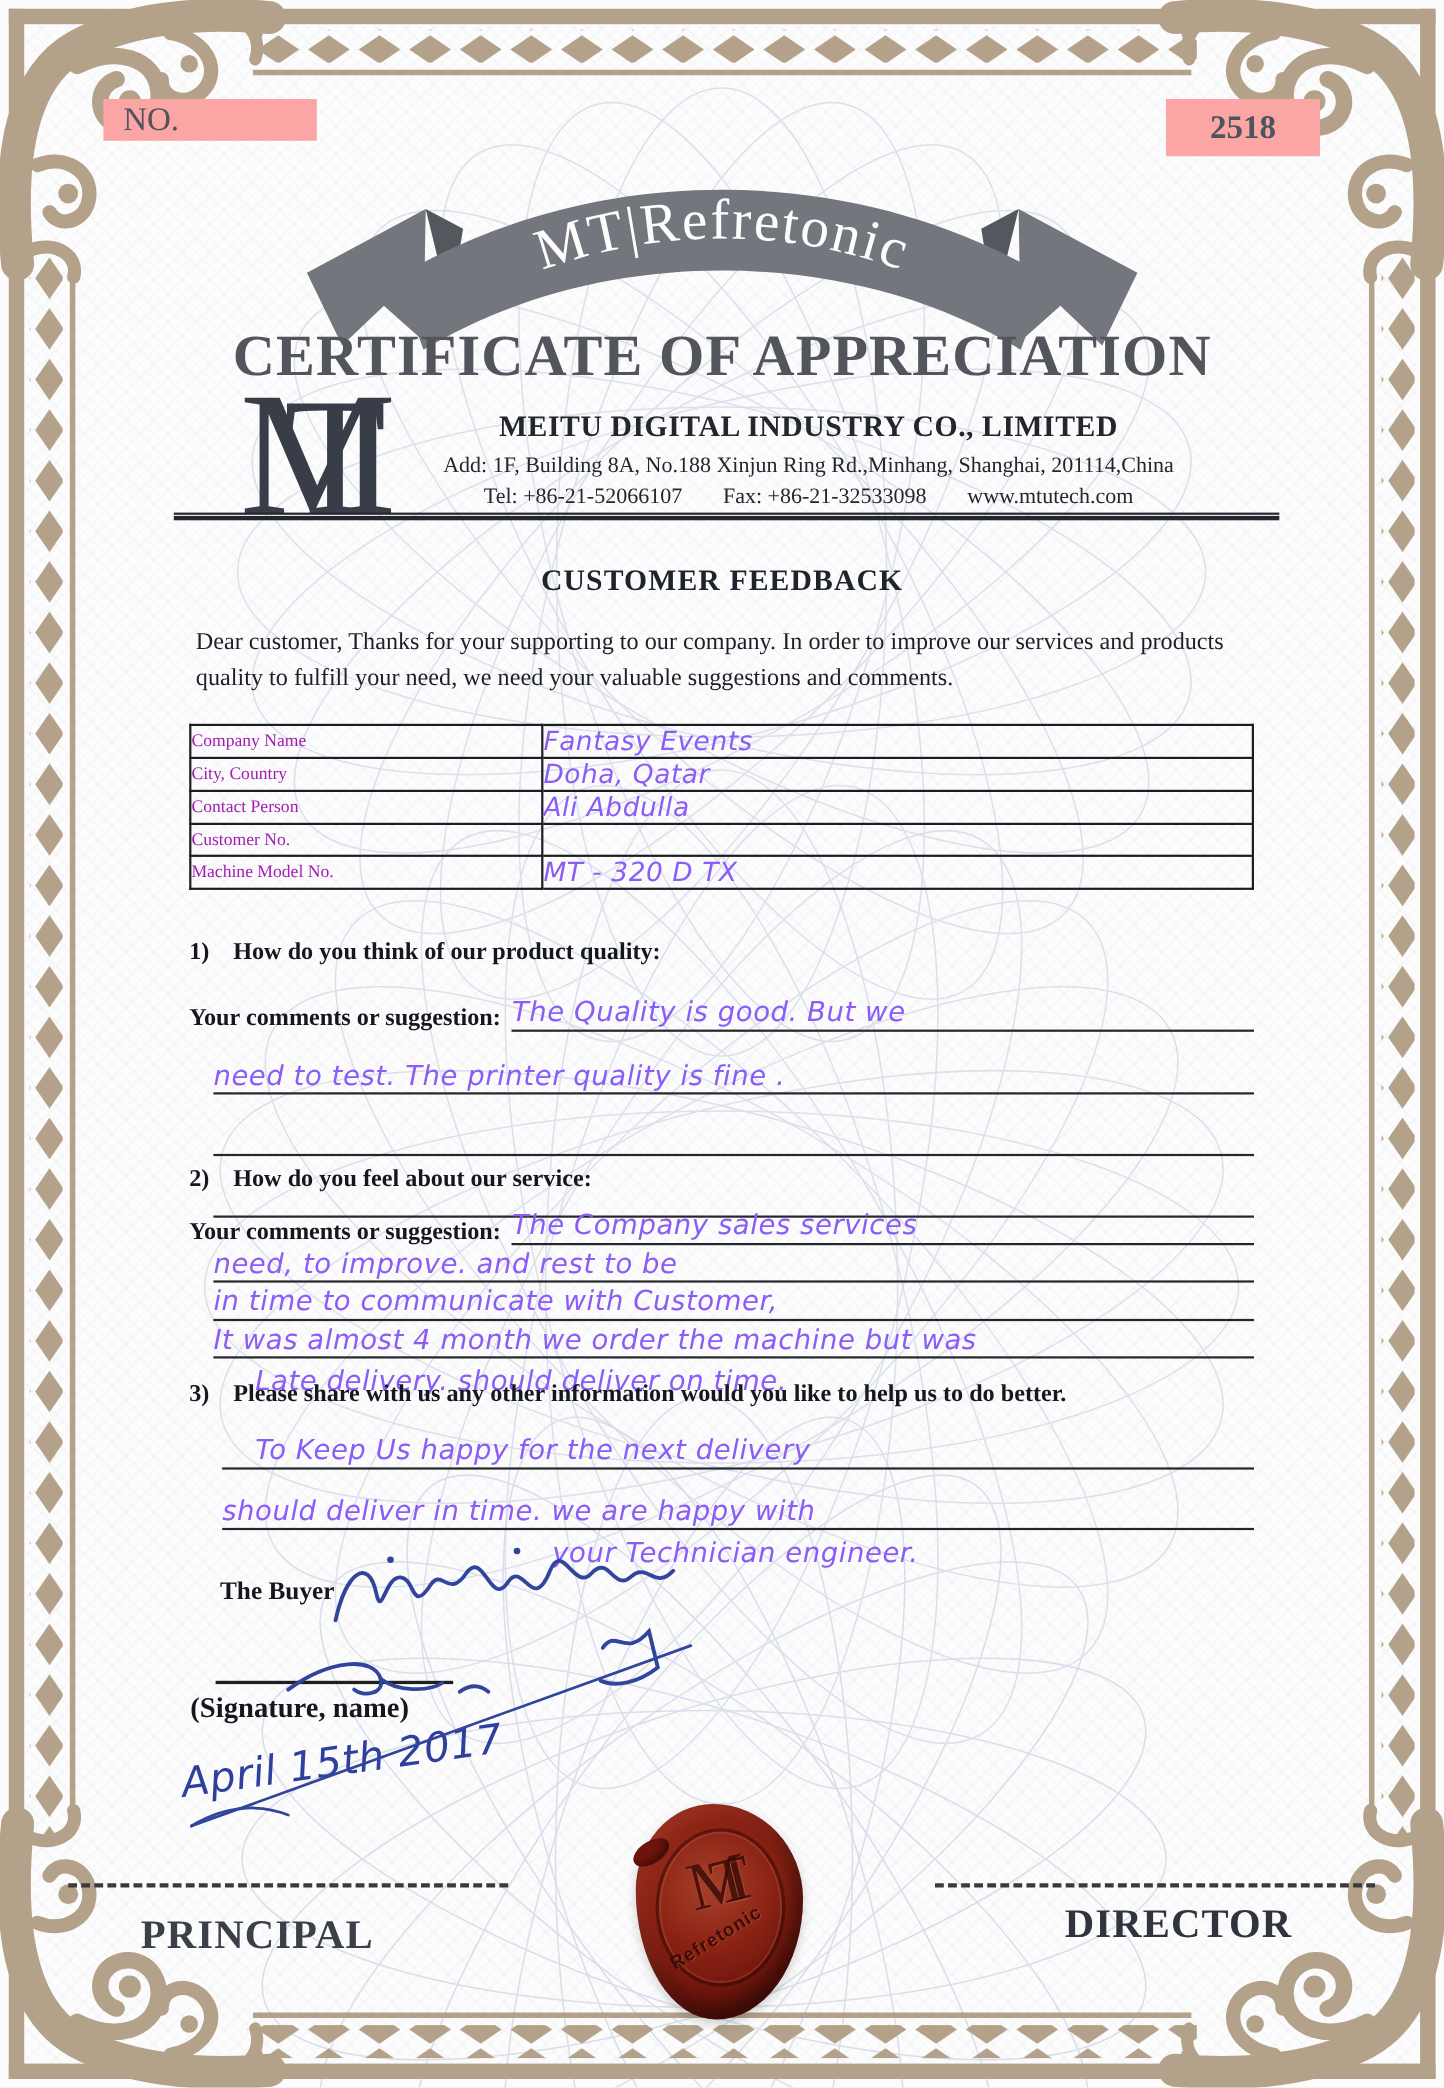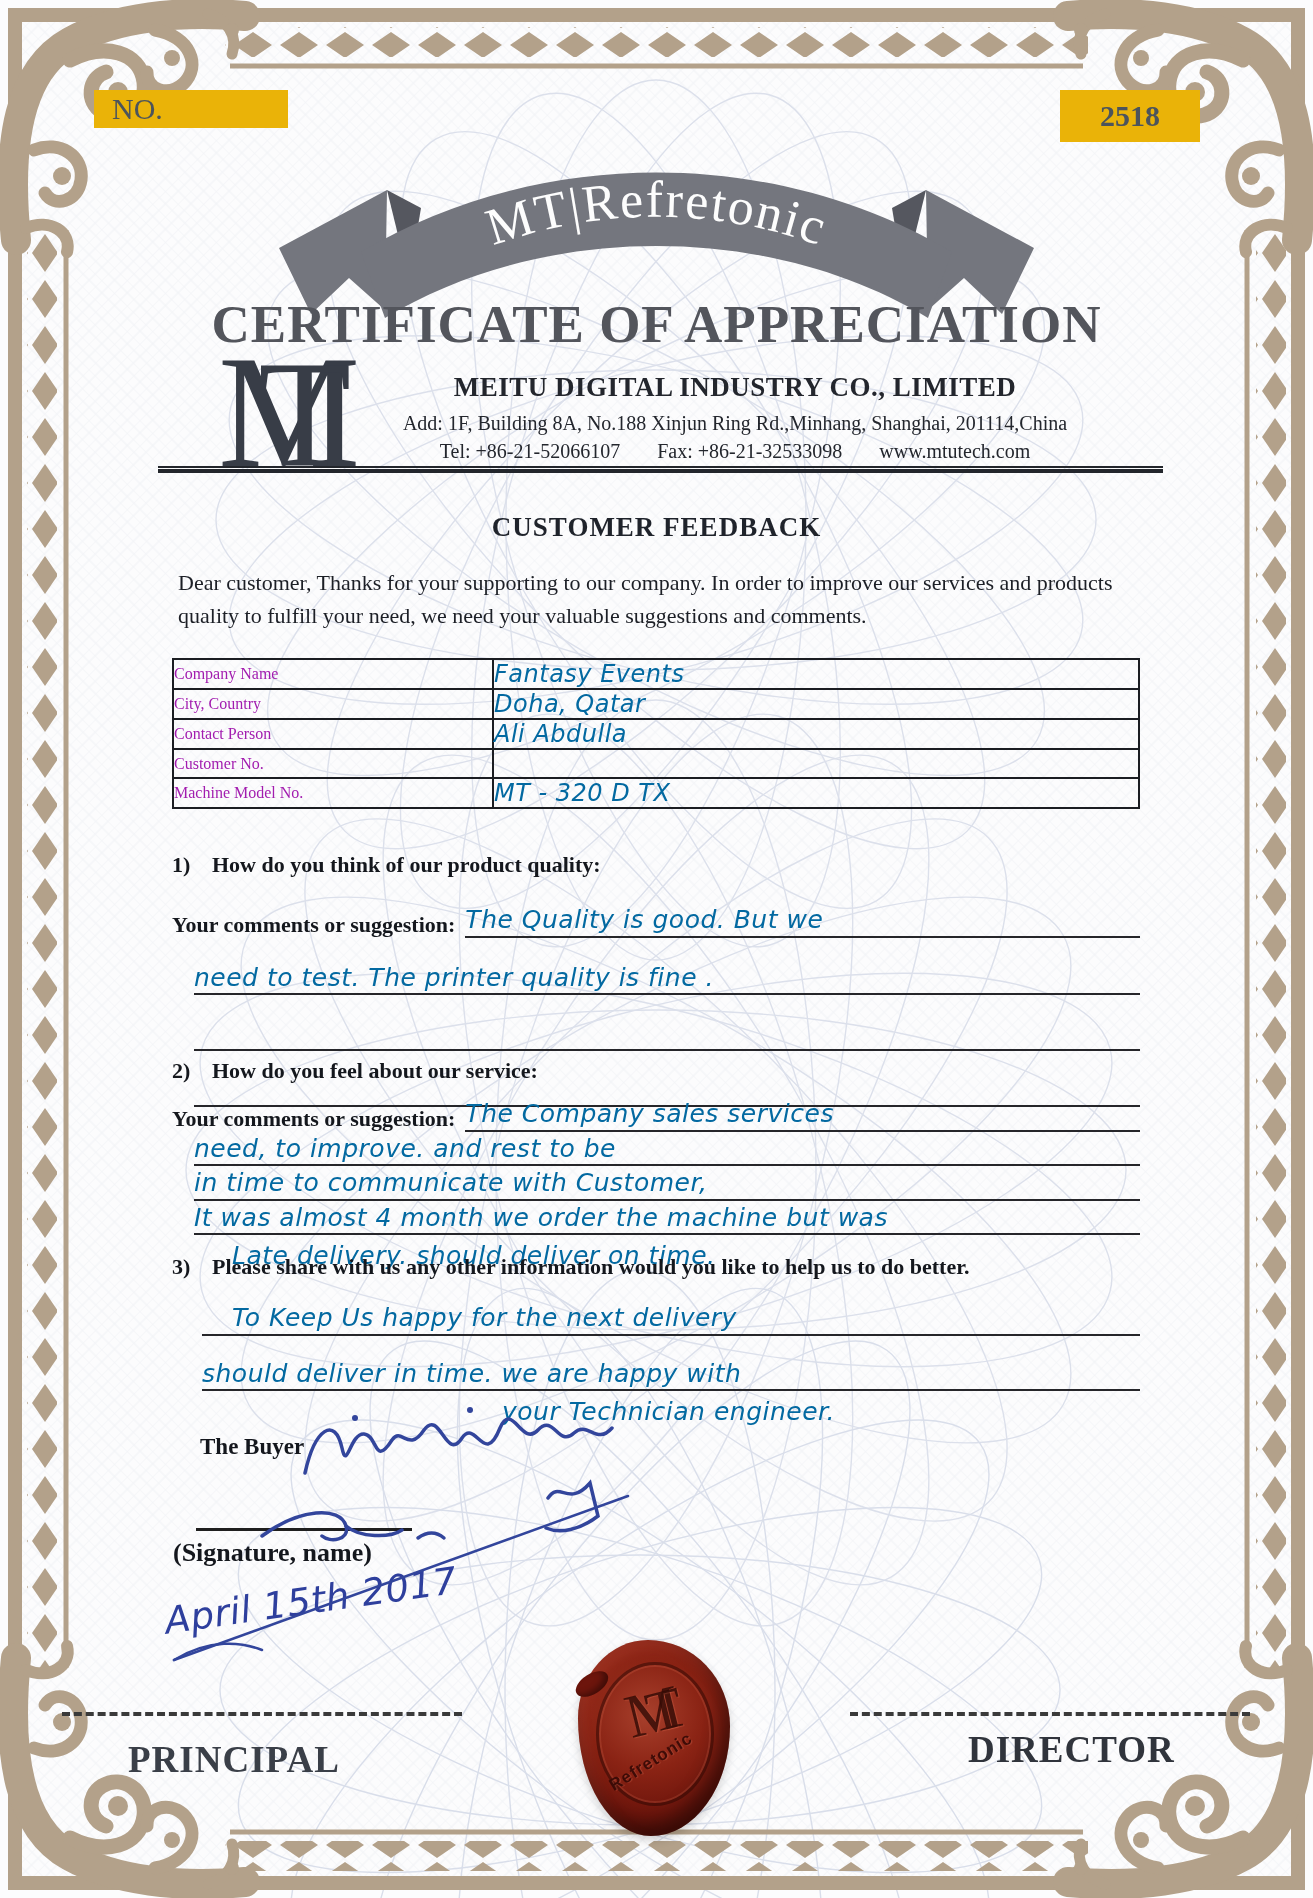--- a/index.html
+++ b/index.html
@@ -5,21 +5,21 @@
   html,body{margin:0;padding:0;background:#e8e8e8;}
   .page{
     position:relative;width:1313px;height:1898px;margin:0 auto;
     background:#fcfcfd;overflow:hidden;
     font-family:"Liberation Serif", serif;color:#1c1f26;
   }
   svg.bg{position:absolute;left:0;top:0;z-index:0;}
   svg.frame{position:absolute;left:0;top:0;z-index:1;}
 
   .no-box{
-    position:absolute;z-index:2;background:#eab308;color:#4c545c;
+    position:absolute;z-index:2;background:#fca5a5;color:#4c545c;
     font-size:30px;display:flex;align-items:center;
   }
   .no-box.left{left:94px;top:90px;width:176px;height:38px;padding-left:18px;}
   .no-box.right{left:1060px;top:90px;width:140px;height:52px;justify-content:center;font-weight:bold;}
 
   svg.ribbon{position:absolute;left:269px;top:128px;z-index:2;}
   .ribbon-text{font-family:"Liberation Serif",serif;font-size:52px;fill:#fdfdfd;letter-spacing:2px;}
 
   .title{
     position:absolute;left:0;top:294px;width:100%;margin:0;text-align:center;z-index:2;
@@ -44,21 +44,21 @@
 
   table.info-table{
     position:absolute;left:172px;top:658px;width:968px;z-index:2;
     border-collapse:collapse;table-layout:fixed;
   }
   table.info-table td{border:2px solid #1b1d22;height:27px;padding:0;}
   td.lbl{width:318px;font-size:16px;padding-left:10px;color:#a21caf;}
   td.val{padding-left:112px;}
 
   .hand{
-    font-family:"DejaVu Sans",sans-serif;font-style:italic;color:#0369a1;
+    font-family:"DejaVu Sans",sans-serif;font-style:italic;color:#8b5cf6;
     letter-spacing:.5px;
   }
   td.val.hand{font-size:24px;}
 
   .q{position:absolute;left:172px;width:968px;z-index:2;}
   .q1{top:852px;} .q2{top:1058px;} .q3{top:1254px;}
   .q-head{font-size:22px;font-weight:bold;color:#14171d;}
   .q-num{display:inline-block;width:40px;}
   .answer-first{display:flex;align-items:flex-end;}
   .q1 .answer-first{margin-top:28px;} .q2 .answer-first{margin-top:16px;}

